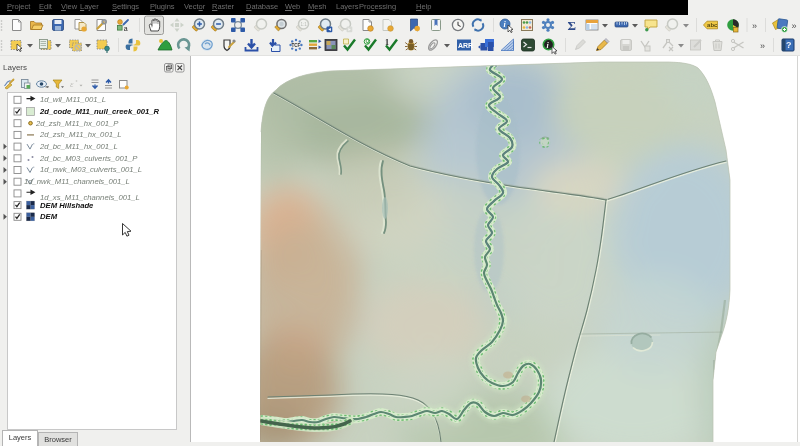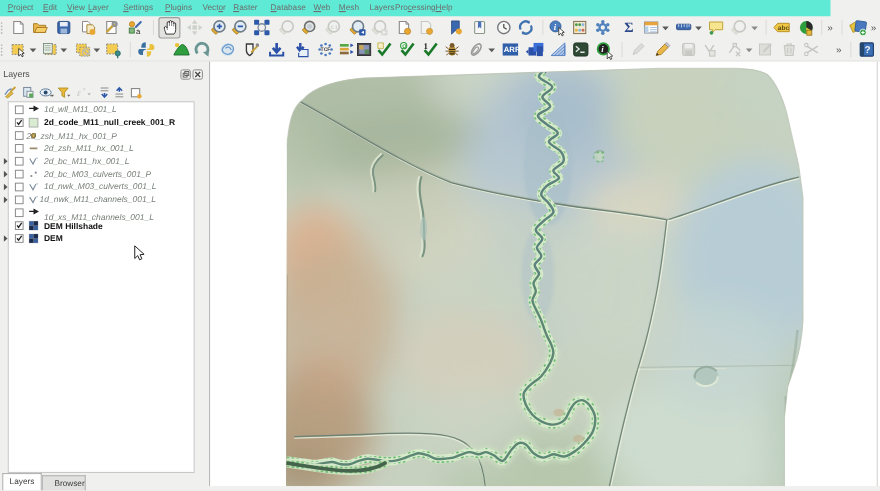--- a/index.html
+++ b/index.html
@@ -1,32 +1,32 @@
 <!DOCTYPE html>
 <html><head>
 <meta charset="utf-8">
 <style>
 * { margin:0; padding:0; box-sizing:border-box; }
 html,body { width:800px; height:446px; overflow:hidden; background:#f0f0ee; font-family:"Liberation Sans", sans-serif; }
 #app { position:relative; width:800px; height:446px; }
-.menubar { position:absolute; left:0; top:0; width:755px; height:15px; background:#5eead4; }
+.menubar { position:absolute; left:0; top:0; width:688px; height:15px; background:#000000; }
 .menubar span { position:absolute; top:2px; font-size:7.5px; color:#6e6e6e; }
 .menubar span u { text-decoration:underline; }
 .tb { position:absolute; left:0; width:800px; background:#f0f0ee; }
 #tb1 { top:15px; height:21px; }
 #tb2 { top:36px; height:20px; border-bottom:1px solid #e2e2e0; }
 .panel { position:absolute; left:0; top:56px; width:190px; height:390px; background:#f0f0ee; }
 .ptitle { position:absolute; left:3px; top:63px; font-size:8px; color:#4a4a4a; }
 .plist { position:absolute; left:7px; top:92px; width:170px; height:338px; background:#ffffff; border:1px solid #c8c8c8; }
 .lname { position:absolute; font-size:7.7px; white-space:nowrap; }
 .it { font-style:italic; color:#767e76;text-align:right; }
-.bd { font-weight:bold; color:#111; }
+.bd { font-weight:bold; color:#111;font-style:italic; }
 .tab { position:absolute; font-size:7.5px; color:#3a3a3a; text-align:center; line-height:13px; }
 #tabL { left:2px; top:430px; width:36px; height:16px; background:#fff; border:1px solid #b4b4b4; border-bottom:none; }
-#tabB { left:38px; top:432px; width:40px; height:14px; background:#e1e1df; border:1px solid #b4b4b4; border-bottom:none;text-align:right; }
+#tabB { left:38px; top:432px; width:40px; height:14px; background:#e1e1df; border:1px solid #b4b4b4; border-bottom:none; }
 .canvas { position:absolute; left:190px; top:56px; width:610px; height:386px; background:#ffffff; border-left:1px solid #b9b9b9; }
 .bstrip { position:absolute; left:190px; top:442px; width:610px; height:4px; background:#f0f0ee; }
 .rline { position:absolute; left:797px; top:56px; width:1px; height:386px; background:#d4d4d2; }
 </style>
 </head>
 <body>
 <div id="app">
   <div class="menubar">
     <span style="left:7px"><u>P</u>roject</span>
     <span style="left:39px"><u>E</u>dit</span>
@@ -34,21 +34,21 @@
     <span style="left:80px"><u>L</u>ayer</span>
     <span style="left:112px"><u>S</u>ettings</span>
     <span style="left:150px"><u>P</u>lugins</span>
     <span style="left:184px">Vect<u>o</u>r</span>
     <span style="left:212px"><u>R</u>aster</span>
     <span style="left:246px"><u>D</u>atabase</span>
     <span style="left:285px"><u>W</u>eb</span>
     <span style="left:308px"><u>M</u>esh</span>
     <span style="left:336px">Layers</span>
     <span style="left:359px">Pro<u>c</u>essing</span>
-    <span style="left:396px"><u>H</u>elp</span>
+    <span style="left:416px"><u>H</u>elp</span>
   </div>
   <div class="tb" id="tb1"><svg width="800" height="21" viewBox="0 0 800 21">
     <defs>
       <g id="pageW">
             <path d="M-4,-5.5 L2,-5.5 L4.5,-3 L4.5,5.5 L-4,5.5 Z" fill="#fdfdfd" stroke="#8a8a8a" stroke-width="1"></path>
             <path d="M2,-5.5 L2,-3 L4.5,-3" fill="none" stroke="#8a8a8a" stroke-width="0.8"></path>
           </g>
       <g id="magn">
             <rect x="-7" y="1.8" width="6.2" height="3" rx="1.2" fill="#e2a92e" stroke="#9a7420" stroke-width="0.6" transform="rotate(45 -3.8 3.3)"></rect>
             <circle cx="0.5" cy="-1" r="5" fill="#e0ebf3" stroke="#6f7d88" stroke-width="1.5"></circle>
@@ -546,26 +546,26 @@
       <use href="#exp" transform="translate(4.5,216.8)"></use>
         <use href="#cbc" transform="translate(17.5,216.8)"></use>
         <use href="#rasticon" transform="translate(30.5,216.8)"></use>
     </g>
 
     <path d="M122.5,223.5 L122.5,235 L125.2,232.4 L126.9,236.2 L129,235.2 L127.3,231.6 L131,231.2 Z" fill="#fff" stroke="#222" stroke-width="0.9"></path>
   </svg>
 
   <div class="lname it" style="left:40px;top:95px">1d_wll_M11_001_L</div>
   <div class="lname bd" style="left:40px;top:107px">2d_code_M11_null_creek_001_R</div>
-  <div class="lname it" style="left:24px;top:119px">2d_zsh_M11_hx_001_P</div>
+  <div class="lname it" style="left:36px;top:119px">2d_zsh_M11_hx_001_P</div>
   <div class="lname it" style="left:40px;top:130px">2d_zsh_M11_hx_001_L</div>
   <div class="lname it" style="left:40px;top:142px">2d_bc_M11_hx_001_L</div>
   <div class="lname it" style="left:40px;top:154px">2d_bc_M03_culverts_001_P</div>
   <div class="lname it" style="left:40px;top:165px">1d_nwk_M03_culverts_001_L</div>
-  <div class="lname it" style="left:36px;top:177px">1d_nwk_M11_channels_001_L</div>
+  <div class="lname it" style="left:24px;top:177px">1d_nwk_M11_channels_001_L</div>
   <div class="lname it" style="left:40px;top:193px">1d_xs_M11_channels_001_L</div>
   <div class="lname bd" style="left:40px;top:201px">DEM Hillshade</div>
   <div class="lname bd" style="left:40px;top:212px">DEM</div>
 
   <div class="tab" id="tabL">Layers</div>
   <div class="tab" id="tabB">Browser</div>
 
   <div class="canvas"></div>
   <div class="bstrip"></div>
   <div class="rline"></div>

